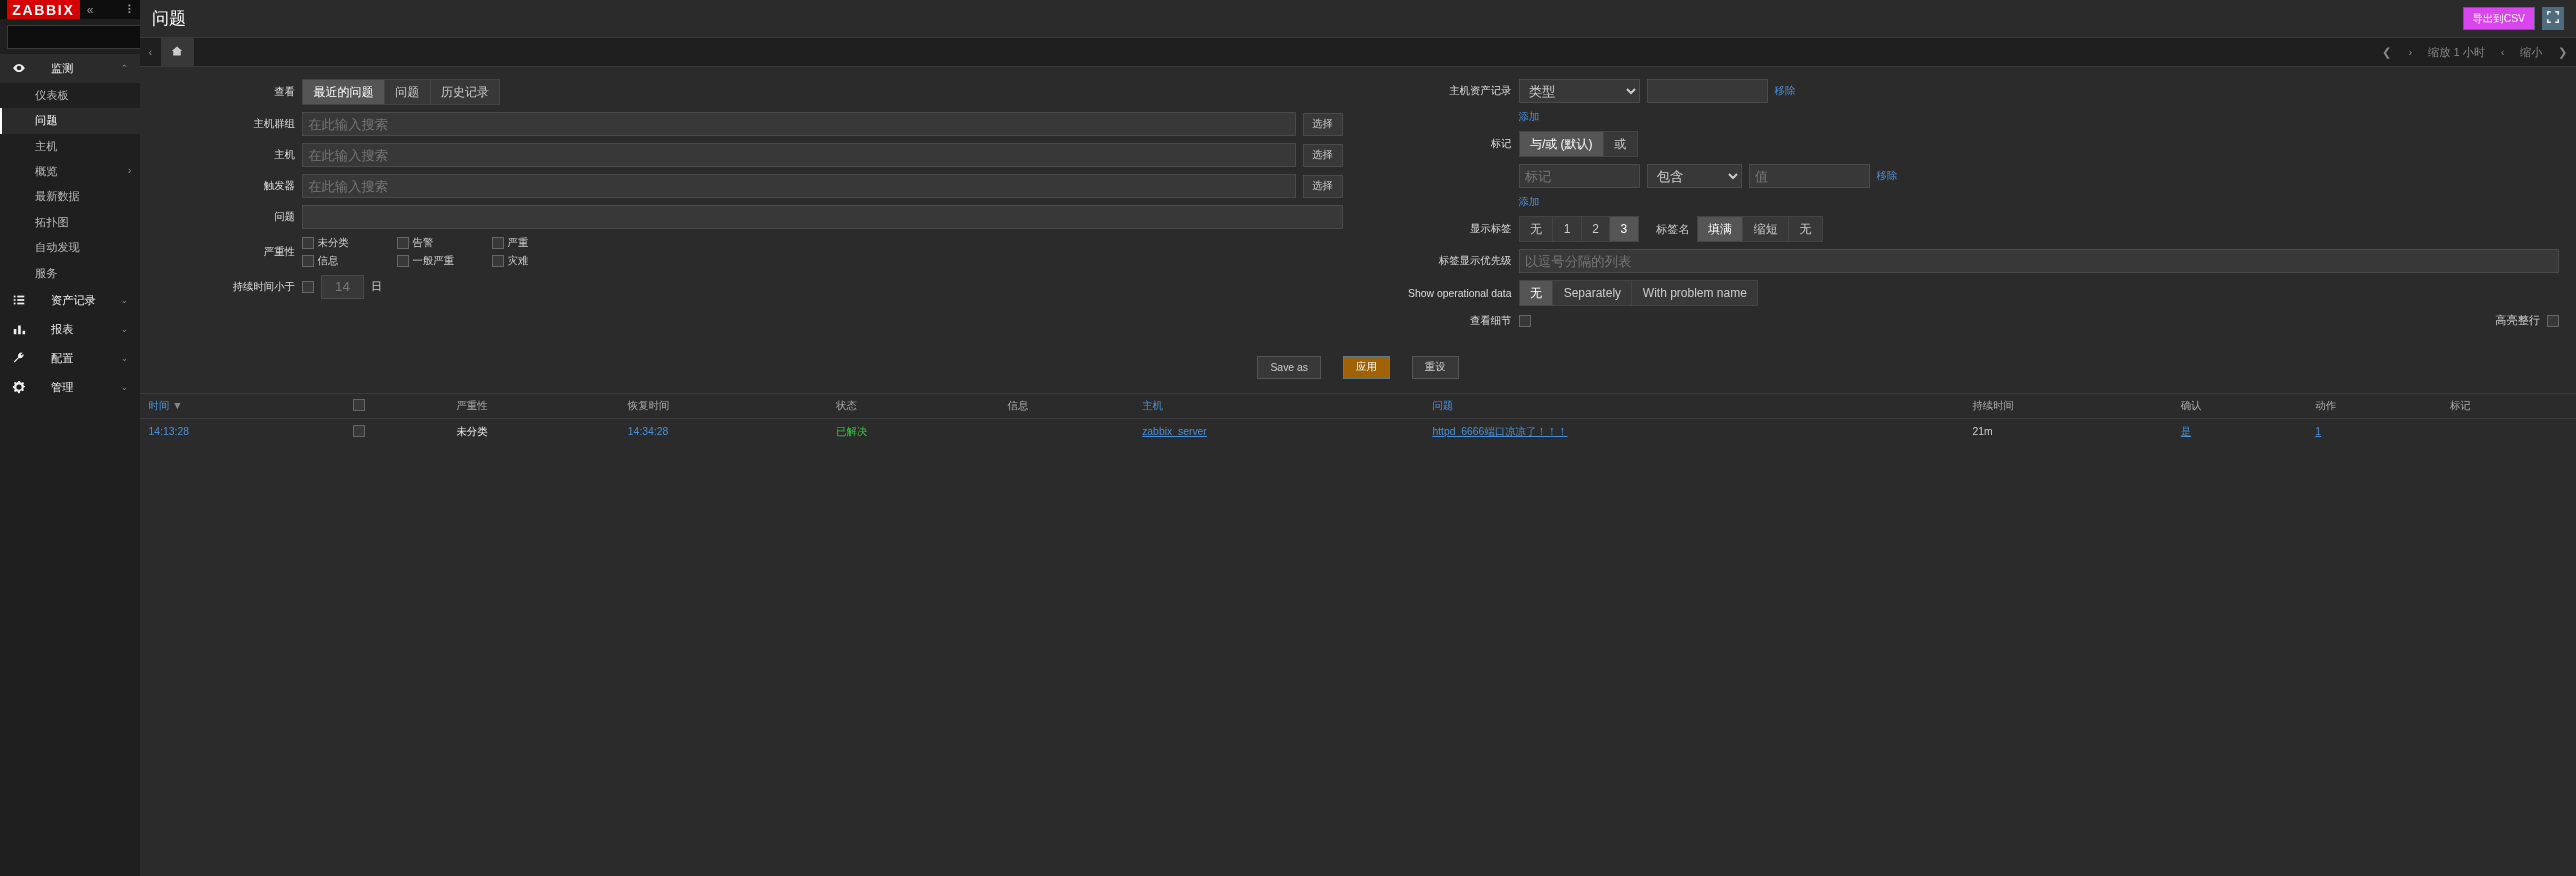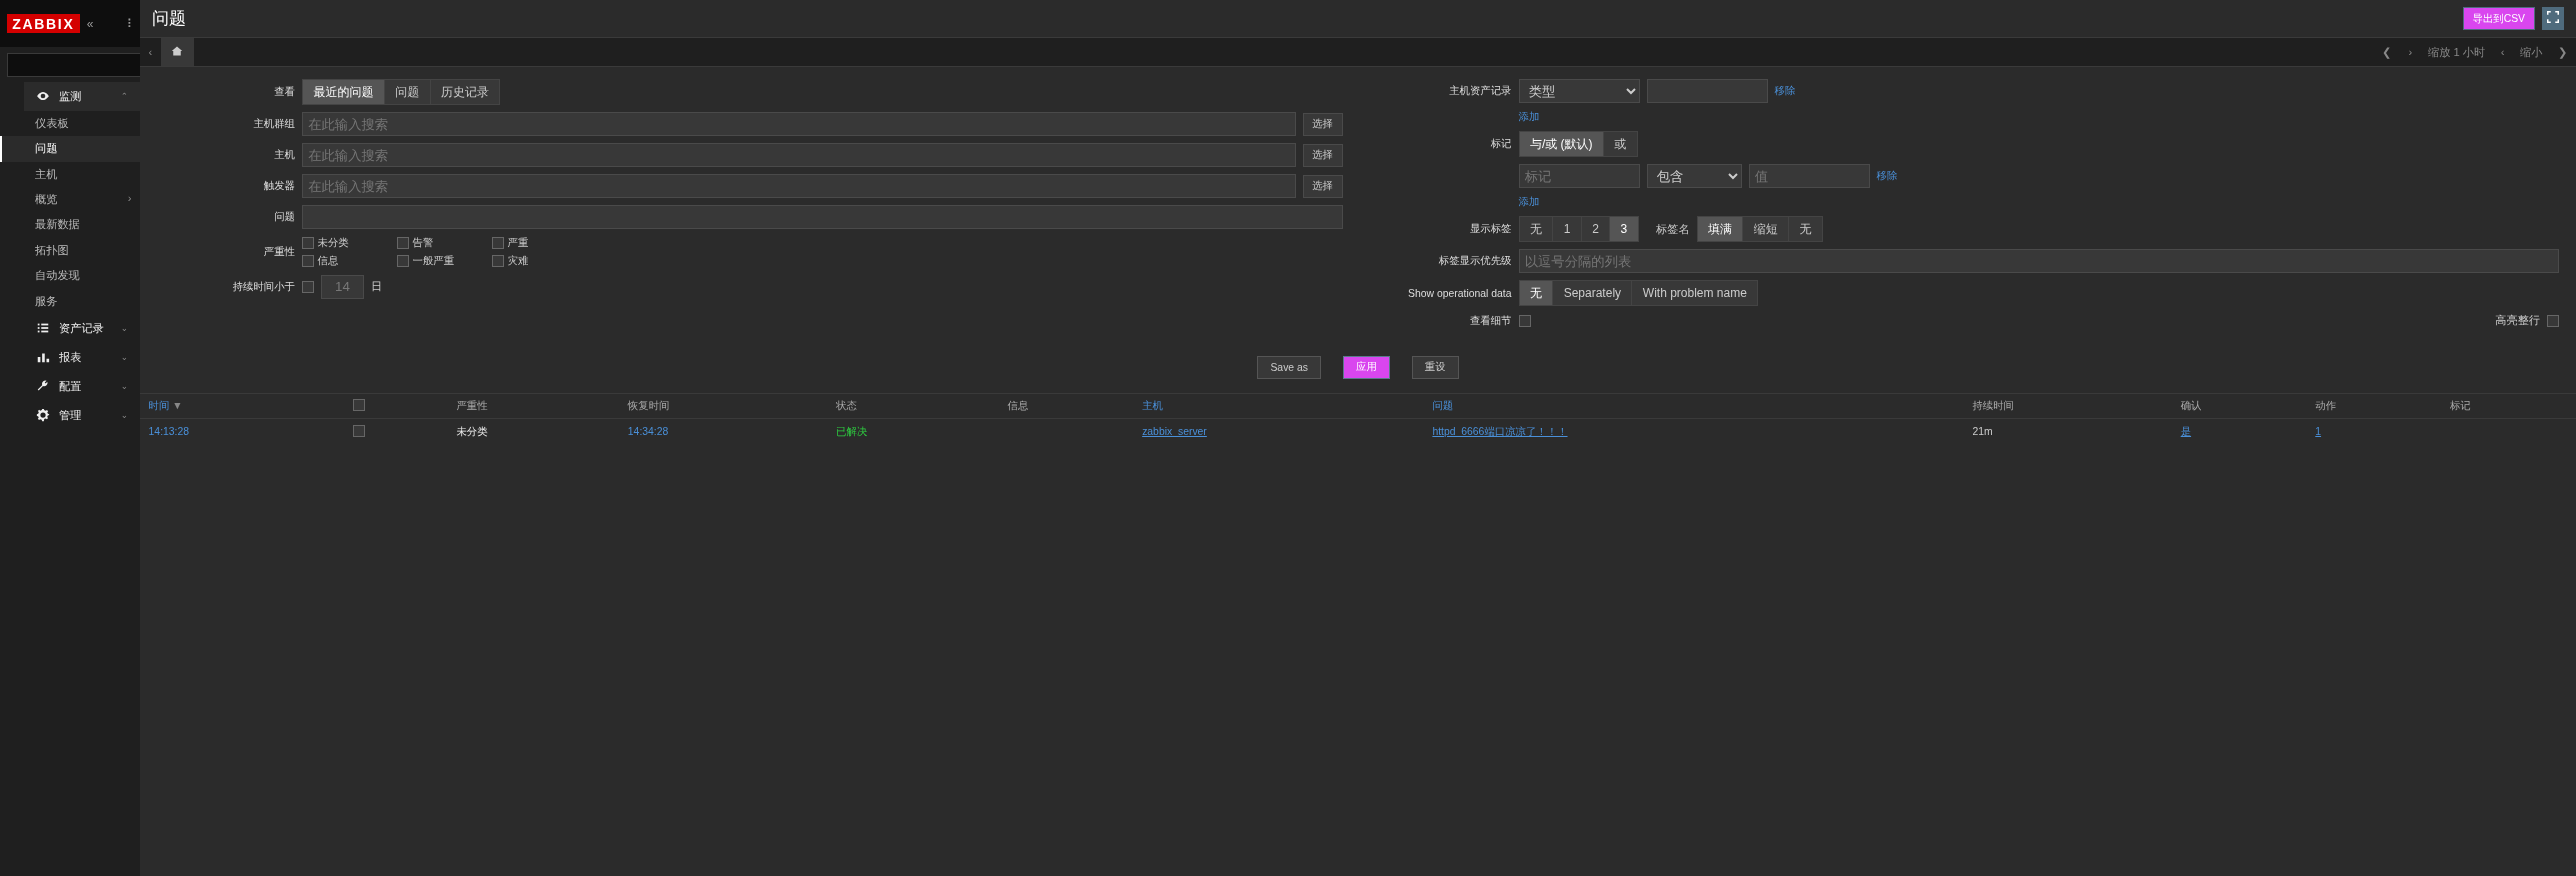--- a/index.html
+++ b/index.html
@@ -1,27 +1,27 @@
 <!DOCTYPE html>
 <html style="font-size:14px"><head>
 <meta charset="utf-8">
 <style>
 * { margin: 0; padding: 0; box-sizing: border-box; }
 body { font-family: Arial, "Microsoft YaHei", sans-serif; background: #2b2b2b; color: #ccc; font-size: 11.2px; overflow: hidden; }
 .app { display: flex; height: 100vh; }
 
 
 .sidebar { width: 140px; background: #1f1f1f; display: flex; flex-direction: column; flex-shrink: 0; }
-.logo-row { display: flex; align-items: center; padding: 14px 7px; gap: 7px; background:#0e0e0e;}
+.logo-row { display: flex; align-items: center; padding: 0 7px; gap: 7px; background:#0e0e0e;}
 .logo { background: #d40000; color: #fff; font-weight: bold; padding: 1.7px 5.2px; letter-spacing: 1.7px; font-size: 14px; }
 .collapse-icons { color: #999; font-size: 12px; letter-spacing: -2.6px; cursor: pointer; }
 .search-row { padding: 5.2px 7px; display: flex; }
 .search-input { flex: 1; background: #0e0e0e; border: 0.9px solid #3a3a3a; color: #ccc; padding: 3.5px 5.2px; }
 .search-btn { background: #0e0e0e; border: 0.9px solid #3a3a3a; border-left: none; color: #ccc; padding: 0 5.2px; cursor: pointer; }
-.nav-section { display: flex; align-items: center; padding: 7px 12px; color: #eee; cursor: pointer; gap: 9px; margin-left: 24px; }
+.nav-section { display: flex; align-items: center; padding: 7px 12px; color: #eee; cursor: pointer; gap: 25px; }
 .nav-section .chev { margin-left: auto; color: #888; font-size: 8.6px; }
 .nav-sub { padding: 5.2px 8.6px 5.2px 33px; color: #bbb; cursor: pointer; border-left:2.6px solid transparent;}
 .nav-sub.active { background: #2b2b2b; color: #fff; border-left:2.6px solid #fff;}
 .nav-icon { width: 14px; text-align: center; font-size: 12px; fill:#eee; display:inline-flex;}
 
 
 .main { flex: 1; display: flex; flex-direction: column; background: #2b2b2b; min-width:0;}
 .titlebar { display: flex; align-items: center; padding: 7px 12px; background: #2b2b2b; }
 .page-title { font-size: 17px; color: #fff; }
 .titlebar-right { margin-left: auto; display: flex; gap: 7px; }
@@ -46,21 +46,21 @@
 .txt.small { width: 121px; flex: none; }
 .txt.tiny { width: 43px; flex: none; text-align:center;}
 .sel { background: #383838; border: 0.9px solid #4a4a4a; color: #ccc; padding: 2.6px 5.2px; min-width: 121px; }
 .pick { background: #383838; border: 0.9px solid #4a4a4a; color: #ccc; padding: 3.5px 8.6px; cursor: pointer; font-size:10.4px;}
 .link { color: #4a90d9; cursor: pointer; font-size:10.4px;}
 .chk-row label { display: inline-flex; align-items: center; gap: 3.5px; margin-right: 15.5px; font-size:10.4px;}
 .chk { width: 12px; height: 12px; border: 0.9px solid #666; background: #383838; display: inline-block; }
 .chk.checked::after{content:"✓"; color:#4a90d9; font-size:9.5px; display:block; text-align:center; line-height:10.4px;}
 .filter-actions { display: flex; justify-content: center; gap: 22px; padding: 8.6px 0 14px; }
 .pill { background: #383838; border: 0.9px solid #555; color: #ccc; padding: 3.5px 12px; cursor: pointer; font-size:10.4px;}
-.pill.primary { background: #d946ef; color: #fff; border-color:#5a7a8a;}
+.pill.primary { background: #a16207; color: #fff; border-color:#5a7a8a;}
 
 
 .table-wrap { background: #2b2b2b; }
 table { width: 100%; border-collapse: collapse; }
 th, td { text-align: left; padding: 5.2px 8.6px; border-top: 0.9px solid #3a3a3a; font-size:10.4px; white-space:nowrap;}
 th { color: #aaa; font-weight: normal; }
 th.link-col, td.link-cell { color: #4a90d9; cursor:pointer; }
 .sort-ind{color:#888;}
 .status-ok { color: #2ecc40; }
 .sev-cell{color:#eee;}

